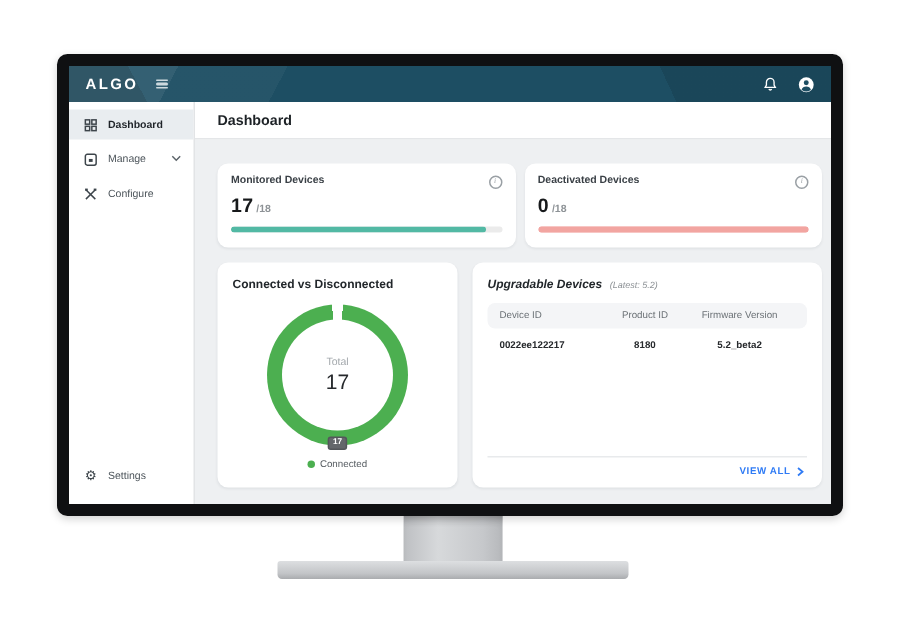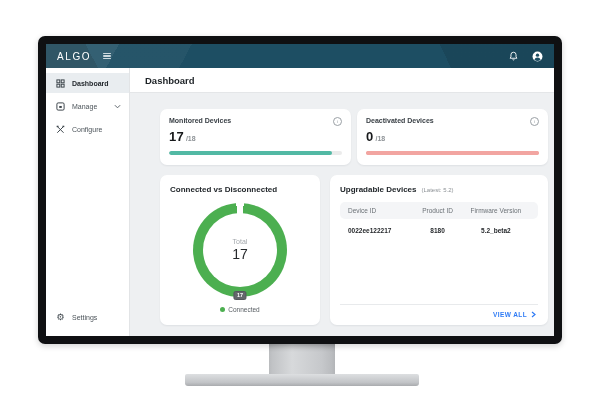--- a/index.html
+++ b/index.html
@@ -30,21 +30,21 @@
   }
   
   .topbar{
     height:24px;display:flex;align-items:center;padding:0 11px;box-sizing:border-box;
     background:
       linear-gradient(118deg, rgba(255,255,255,.10) 0 14%, rgba(255,255,255,.04) 14% 28%, transparent 28%),
       linear-gradient(62deg, rgba(0,0,0,.14) 0 10%, transparent 10%),
       linear-gradient(245deg, rgba(0,0,0,.10) 0 22%, transparent 22%),
       #1d4e63;
   }
-  .logo{font-size:10px;font-weight:normal;color:#ffffff;letter-spacing:1.6px;}
+  .logo{font-size:10px;font-weight:bold;color:#ffffff;letter-spacing:1.6px;}
   .hamburger{margin-left:12px;display:flex;flex-direction:column;gap:1.5px;cursor:pointer;}
   .hamburger i{display:block;width:8px;height:1.3px;background:#cdd9de;border-radius:1px;}
   .topbar-spacer{flex:1;}
   .top-icon{display:flex;align-items:center;justify-content:center;cursor:pointer;}
   .top-icon + .top-icon{margin-left:14px;}
   
   .app-body{display:flex;height:268px;}
   .sidebar{
     width:84px;background:#ffffff;border-right:1px solid #e2e4e6;
     box-sizing:border-box;position:relative;padding-top:5px;flex-shrink:0;
@@ -57,21 +57,21 @@
   .side-item .sicon{width:9px;height:9px;flex-shrink:0;display:flex;align-items:center;justify-content:center;}
   .side-item .chev{margin-left:auto;margin-right:8px;}
   .side-settings{position:absolute;bottom:10px;left:0;right:0;height:18px;margin-bottom:0;}
   .gear-glyph{font-size:9px;line-height:9px;color:#3d454b;}
   .main{flex:1;min-width:0;background:#eef0f2;display:flex;flex-direction:column;}
   .titlebar{
     height:24px;background:#ffffff;border-bottom:1px solid #e4e6e8;
     display:flex;align-items:center;padding-left:15px;flex-shrink:0;
   }
   .page-title{font-size:9.5px;font-weight:bold;color:#1d2226;}
-  .content{padding:16px 6px 0 15px;flex:1;overflow:hidden;margin-left:15px;}
+  .content{padding:16px 6px 0 15px;flex:1;overflow:hidden;}
   
   .stats-row{display:flex;gap:6px;}
   .stat-card{
     flex:1;background:#ffffff;border-radius:7px;padding:8px 9px 10px;
     box-shadow:0 1px 2px rgba(20,30,40,.07);min-width:0;
   }
   .stat-head{display:flex;justify-content:space-between;align-items:flex-start;}
   .stat-label{font-size:7px;font-weight:bold;color:#3a4046;}
   .info-icon{
     width:7px;height:7px;border:0.8px solid #9aa0a5;border-radius:50%;
@@ -105,21 +105,21 @@
     color:#ffffff;font-size:5.5px;font-weight:bold;padding:1px 2.5px;line-height:1;
   }
   .legend{display:flex;align-items:center;justify-content:center;gap:3px;margin-top:9px;}
   .legend-dot{width:5px;height:5px;border-radius:50%;}
   .legend-label{font-size:6.5px;color:#565c61;}
   .table-card{
     flex:1;min-width:0;background:#ffffff;border-radius:7px;
     box-shadow:0 1px 2px rgba(20,30,40,.07);box-sizing:border-box;
     padding:10px 10px 0;display:flex;flex-direction:column;
   }
-  .tc-head{display:flex;align-items:baseline;gap:5px;}
+  .tc-head{display:flex;align-items:baseline;gap:5px;font-style:italic;}
   .tc-subtitle{font-size:6px;color:#8d9296;}
   .tgrid{display:grid;grid-template-columns:1.15fr .85fr 1.2fr;}
   .thead{
     margin-top:8px;background:#f4f5f7;border-radius:5px;padding:5px 8px;
     font-size:6.5px;color:#6b7176;
   }
   .trow{padding:8px 8px 6px;font-size:6.5px;font-weight:bold;color:#26292c;}
   .tcell-c{text-align:center;}
   .tfoot{
     margin-top:auto;border-top:1px solid #e8eaec;padding:6px 2px 7px;

